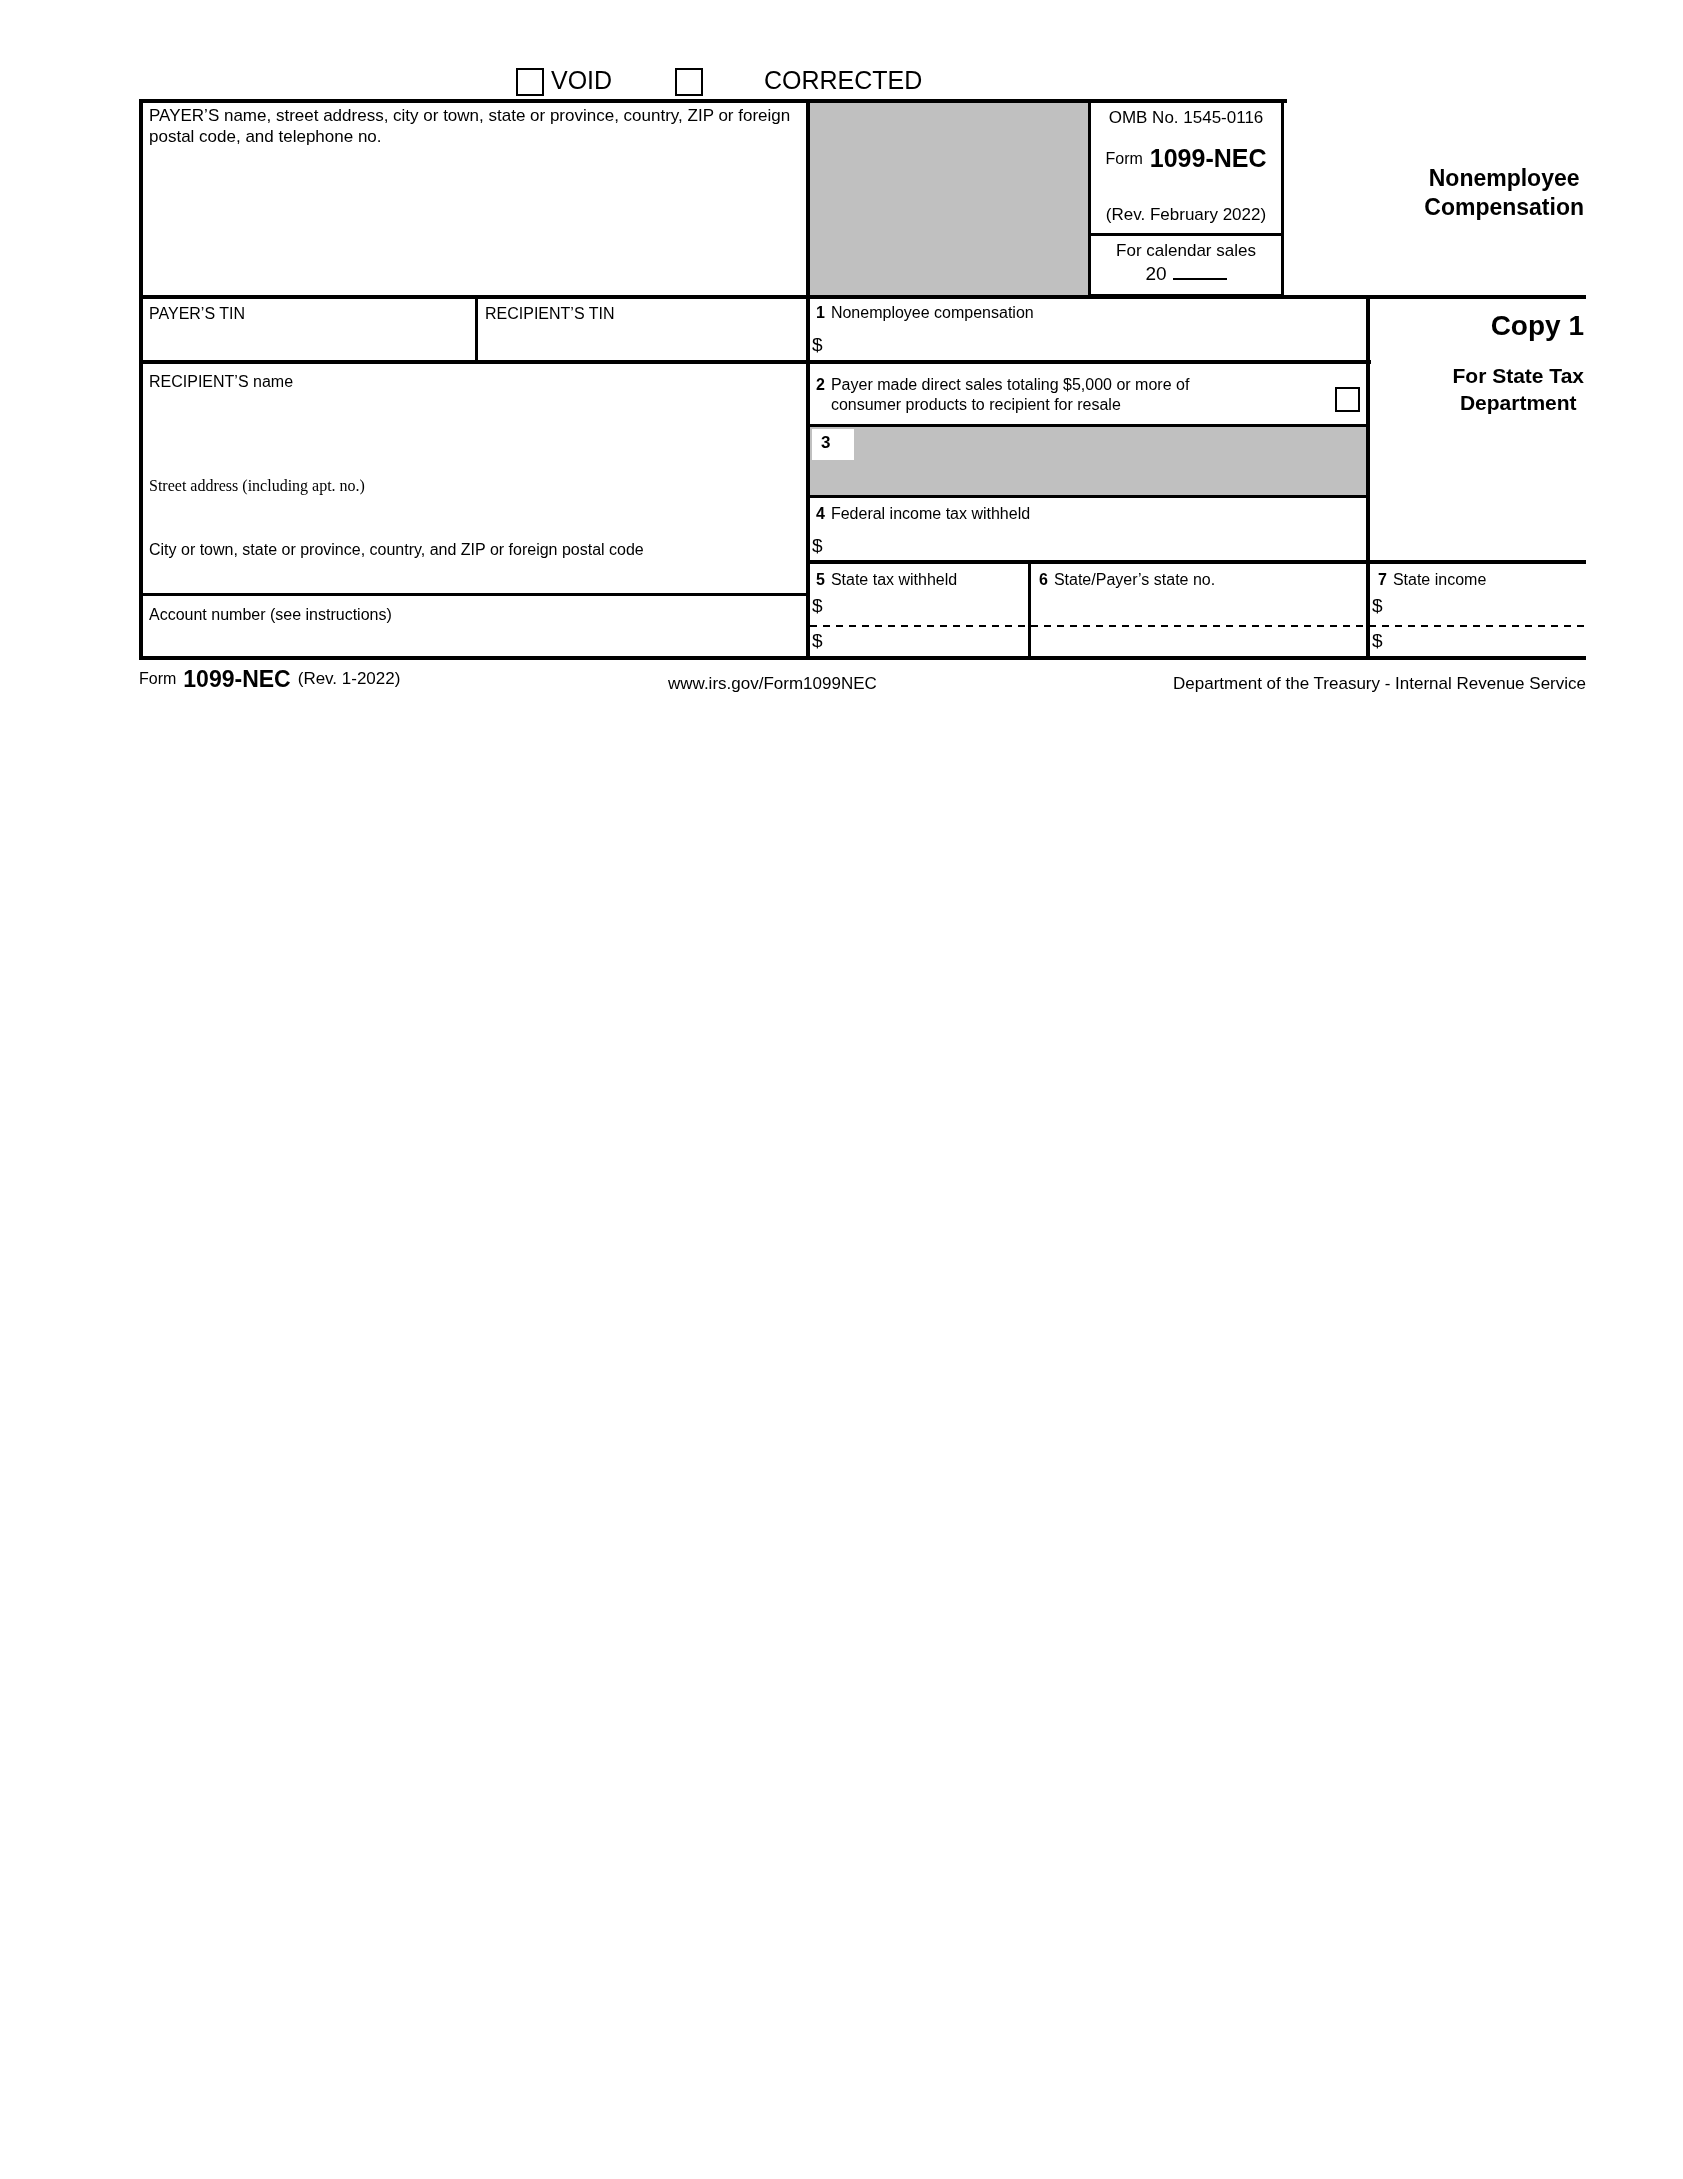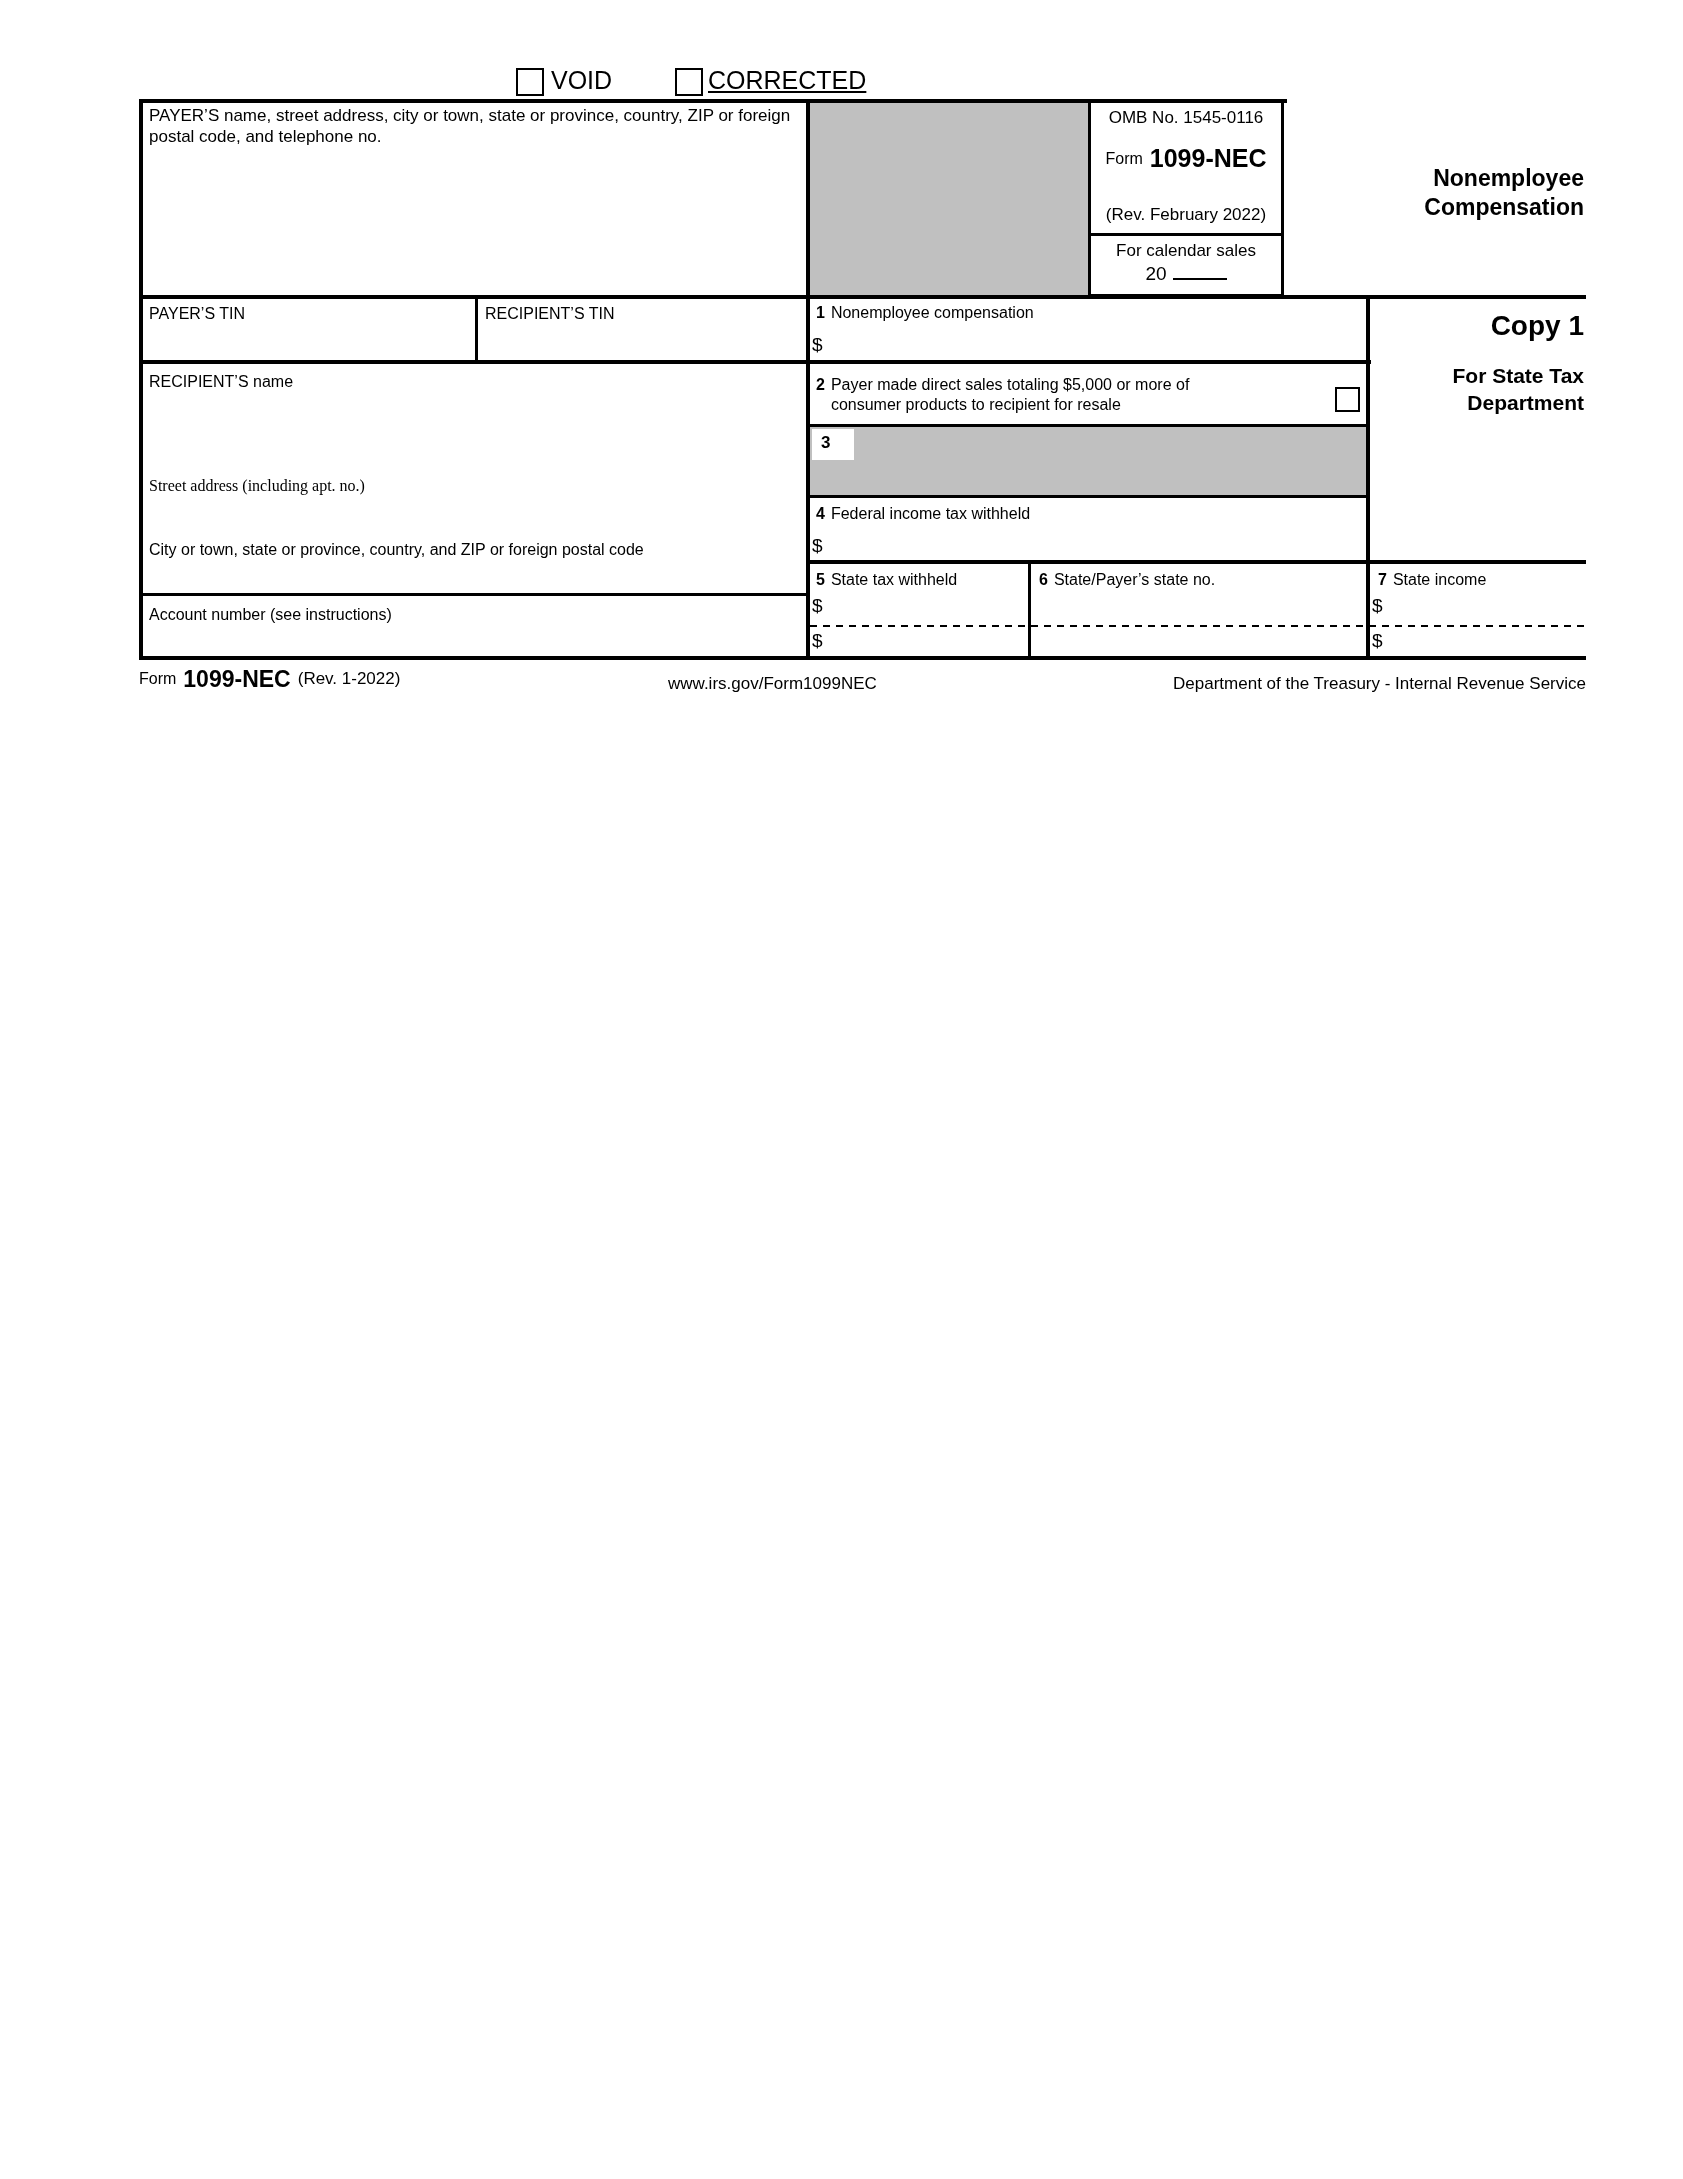--- a/index.html
+++ b/index.html
@@ -10,39 +10,39 @@
   .whitesq{position:absolute;background:#ffffff;}
   .cb{position:absolute;border:2px solid #000;background:#fff;}
   .lbl{position:absolute;font-size:16px;line-height:19px;white-space:nowrap;}
   .wraplbl{position:absolute;font-size:17px;line-height:21px;}
   .boxlabel{position:absolute;display:flex;gap:6px;font-size:16px;line-height:20px;}
   .bnum{font-weight:bold;}
   .dollar{position:absolute;font-size:19px;line-height:20px;}
   .cbtxt{position:absolute;font-size:25px;line-height:26px;white-space:nowrap;}
   .ombbox{position:absolute;left:1088px;top:99px;width:196px;height:198px;border:3px solid #000;box-sizing:border-box;}
   .ombtxt{position:absolute;left:1088px;width:196px;text-align:center;font-size:17px;line-height:19px;}
-  .titleblk{position:absolute;right:99px;text-align:right;font-weight:bold;}
+  .titleblk{position:absolute;right:99px;text-align:center;font-weight:bold;}
   .dash{position:absolute;height:2px;background:repeating-linear-gradient(90deg,#000 0 7px,transparent 7px 13px);}
   .yearline{display:inline-block;width:54px;height:16px;border-bottom:2px solid #000;margin-left:6px;}
   .footer{position:absolute;font-size:17px;line-height:20px;white-space:nowrap;}
   .baseline{display:inline-flex;align-items:center;gap:7px;}
 </style>
 </head>
 <body>
 
 <div id="page">
 
   <div class="grayfill" style="left:808px;top:99px;width:282px;height:198px;"></div>
   <div class="grayfill" style="left:808px;top:426px;width:560px;height:71px;"></div>
   <div class="whitesq" style="left:812px;top:429px;width:42px;height:31px;"></div>
 
   <div class="cb" style="left:516px;top:68px;width:24px;height:24px;"></div>
   <div class="cbtxt" style="left:551px;top:67px;">VOID</div>
   <div class="cb" style="left:675px;top:68px;width:24px;height:24px;"></div>
-  <div class="cbtxt" style="left:708px;top:67px;text-decoration:underline;">CORRECTED</div>
+  <div class="cbtxt" style="left:764px;top:67px;">CORRECTED</div>
 
   <div class="ln" style="left:139px;top:99px;width:1148px;height:4px;"></div>
   <div class="ln" style="left:139px;top:295px;width:1447px;height:4px;"></div>
   <div class="ln" style="left:139px;top:360px;width:1232px;height:4px;"></div>
   <div class="ln" style="left:806px;top:424px;width:564px;height:3px;"></div>
   <div class="ln" style="left:806px;top:495px;width:564px;height:3px;"></div>
   <div class="ln" style="left:806px;top:560px;width:780px;height:4px;"></div>
   <div class="ln" style="left:139px;top:593px;width:671px;height:3px;"></div>
   <div class="ln" style="left:139px;top:656px;width:1447px;height:4px;"></div>
   <div class="ln" style="left:139px;top:99px;width:4px;height:561px;"></div>

